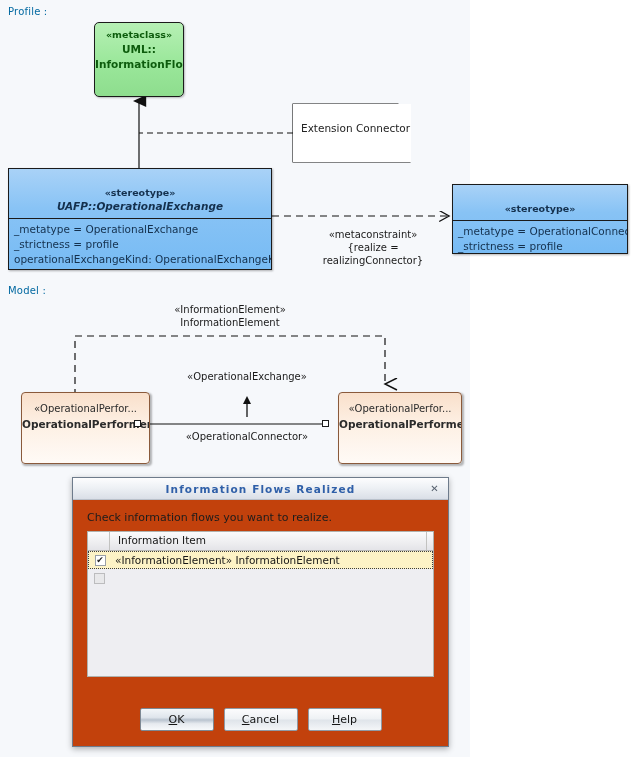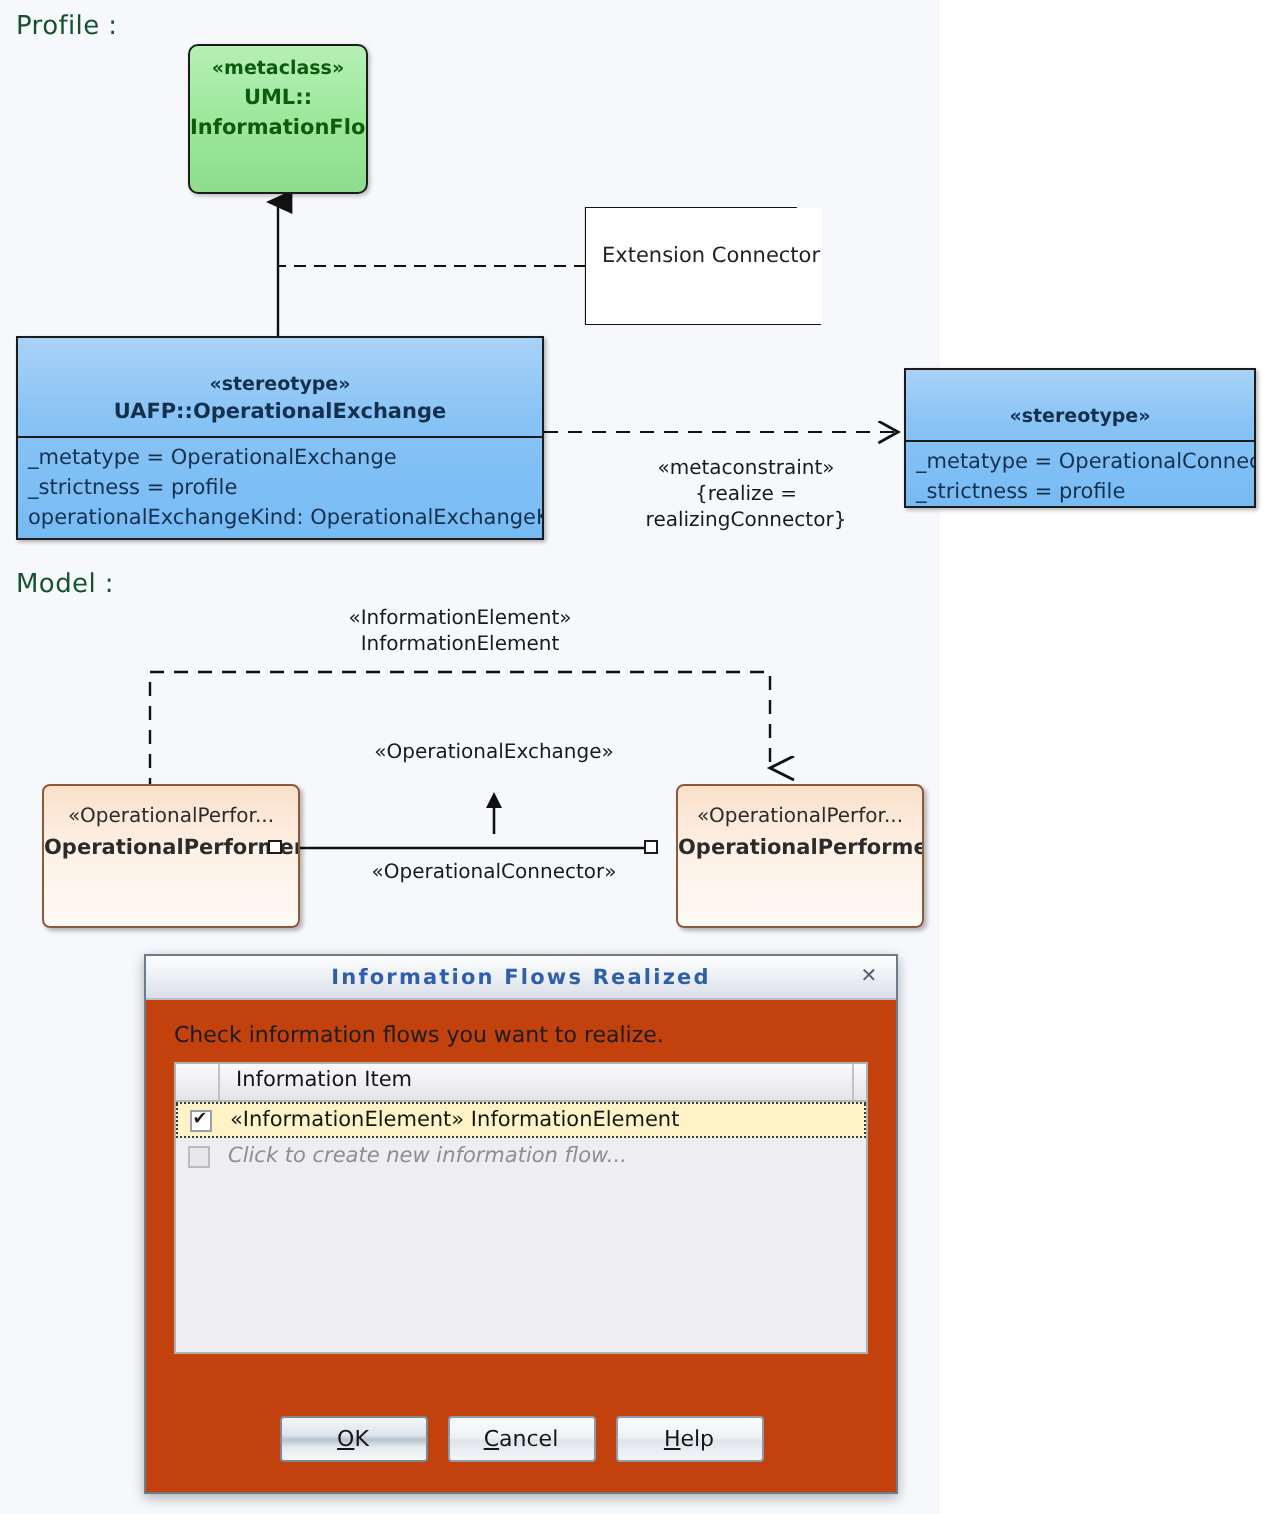--- a/index.html
+++ b/index.html
@@ -23,22 +23,22 @@
   }
   #canvas-right-fill {
     position: absolute;
     left: 470px; top: 0;
     width: 168px; height: 757px;
     background: #ffffff;
   }
 
   .section-label {
     position: absolute;
-    font-size: 13px;
-    color: #14532d;
+    font-size: 10px;
+    color: #0369a1;
     letter-spacing: .2px;
     white-space: nowrap;
     text-align: right;
   }
 
   
   .uml-box {
     position: absolute;
     box-sizing: border-box;
     border: 1px solid #1b1b1b;
@@ -76,20 +76,21 @@
     border-bottom: 1px solid #1b1b1b;
   }
   .stereotype-box .hdr .ster {
     font-size: 9.5px;
     font-weight: bold;
   }
   .stereotype-box .hdr .nm {
     font-size: 10.5px;
     font-weight: bold;
     padding-top: 1px;
+    font-style: italic;
   }
   .stereotype-box .body {
     padding: 3px 4px 4px 5px;
   }
   .stereotype-box .body div {
     padding: 1px 0;
     white-space: nowrap;
   }
 
   .note-box {
@@ -404,21 +405,20 @@
       <div class="cell-check">
         <span class="checkbox">✔</span>
       </div>
       <div class="cell-label">«InformationElement» InformationElement</div>
     </div>
 
     <div class="grid-row disabled">
       <div class="cell-check">
         <span class="checkbox disabled"></span>
       </div>
-      <div class="cell-label">Click to create new information flow...</div>
     </div>
   </div>
 
   <div id="button-row">
     <div class="dlg-button default">
       <u>O</u>
         <span>K</span>
     </div>
     <div class="dlg-button">
       <u>C</u>

